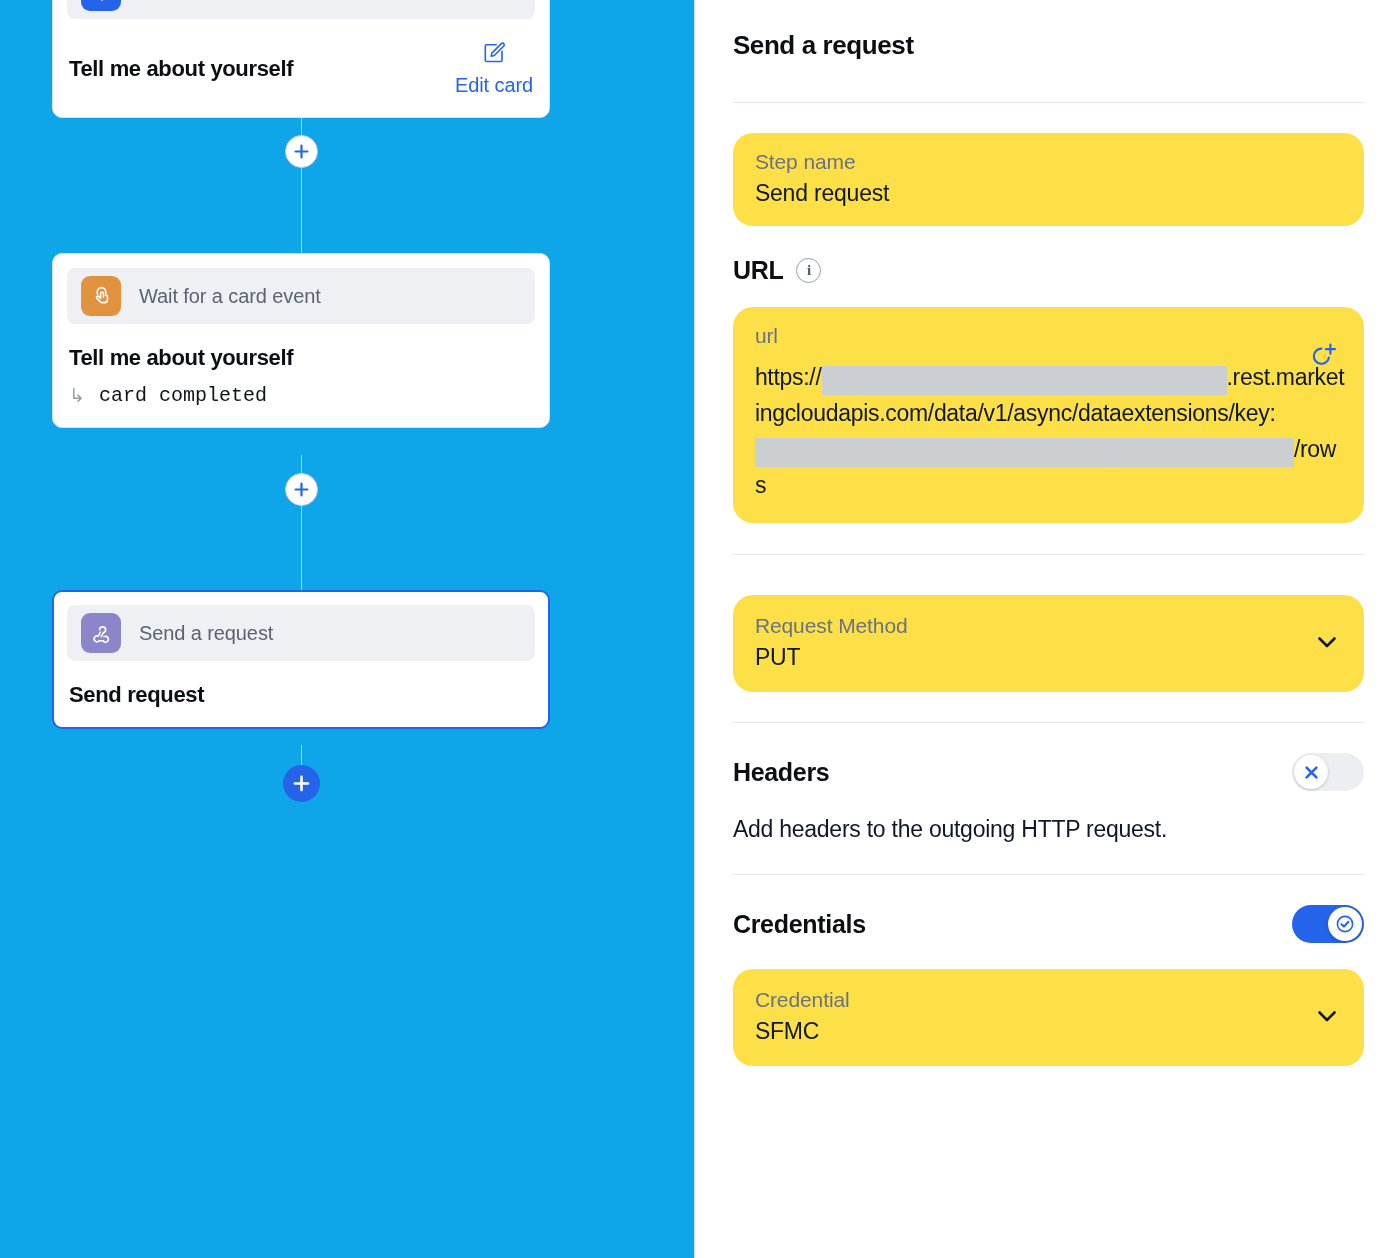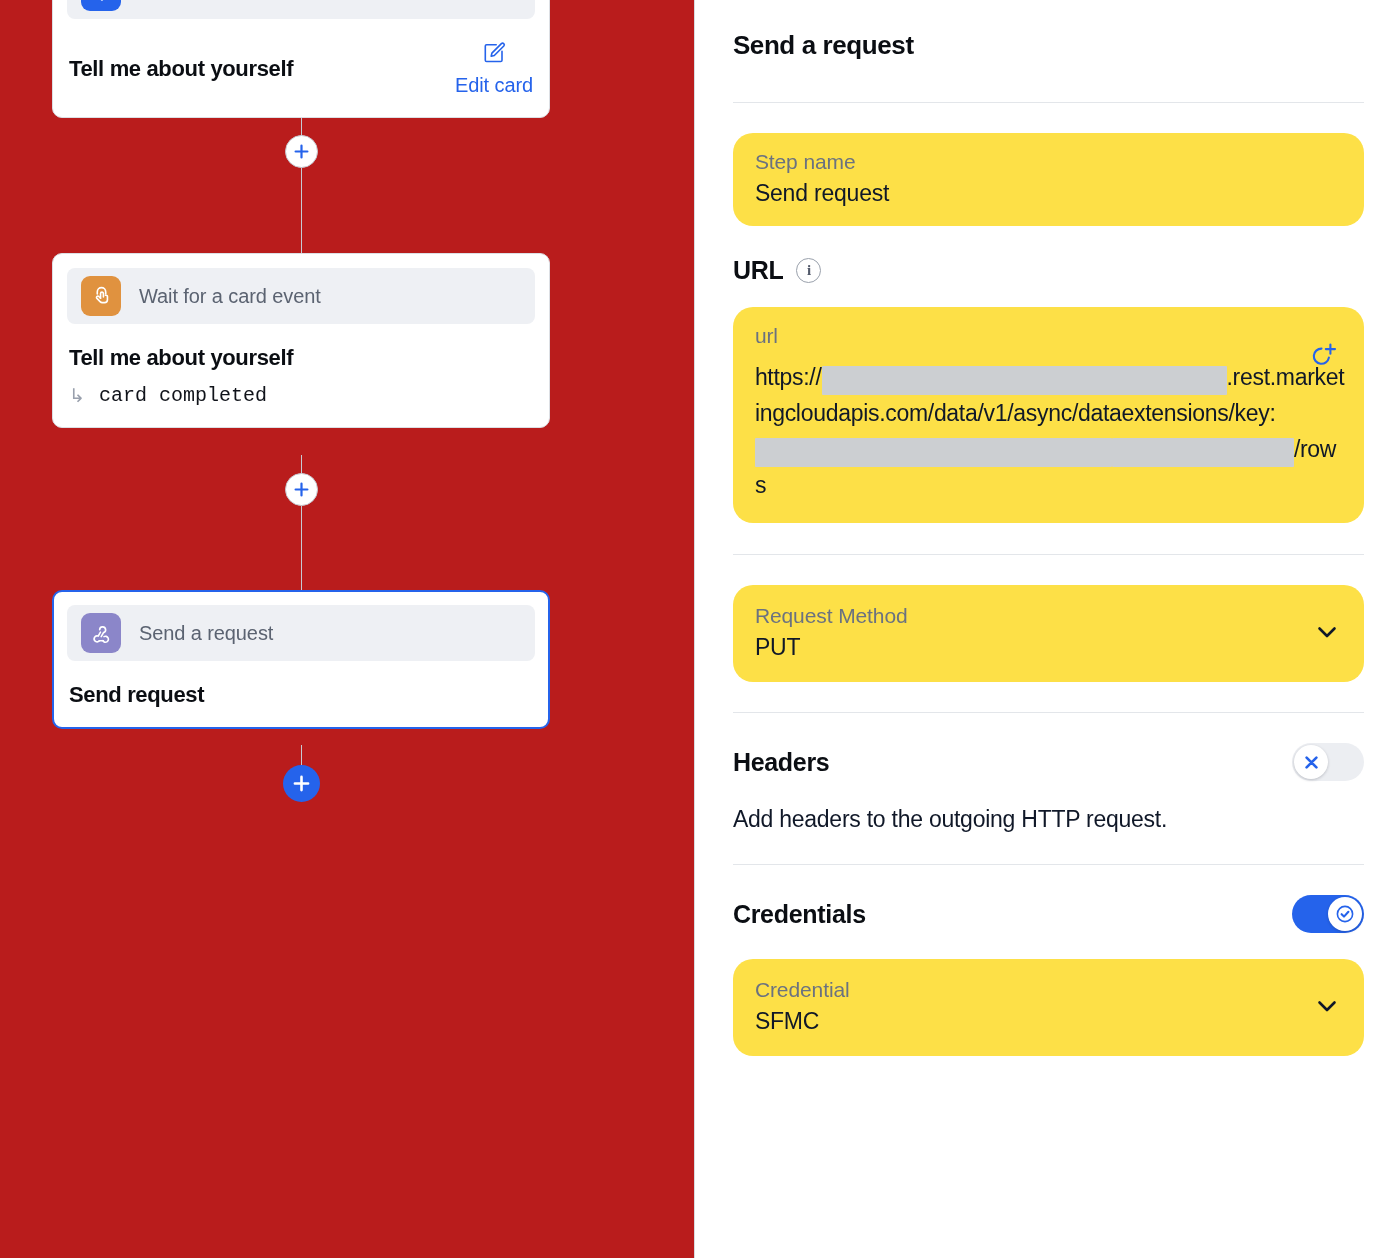--- a/index.html
+++ b/index.html
@@ -8,21 +8,21 @@
     font-family:"Liberation Sans","DejaVu Sans",sans-serif;
     background:#ffffff;color:#101828;
     -webkit-font-smoothing:antialiased;
   }
   #app{position:relative;width:1396px;height:1258px;display:flex;}
 
   
   .canvas{
     position:relative;
     width:764px;height:1258px;
-    background:#b91c1c;
+    background:#0ea5e9;
     border-right:1px solid #d7dbe0;
     box-sizing:border-box;
     overflow:hidden;
   }
   .flow{position:absolute;left:0;top:0;width:631px;}
 
   .node{
     position:absolute;left:52px;width:498px;
     background:#ffffff;
     border:1px solid #dcdfe4;
@@ -164,21 +164,21 @@
     height:29px;position:relative;top:7px;
     user-select:none;
   }
   .r1{width:405px;}
   .r2{width:357px;}
   .r3{width:182px;}
   .url-add{
     position:absolute;right:26px;top:32px;cursor:pointer;
   }
 
-  .field.method{margin-top:30px;padding:18px 22px 20px 22px;}
+  .field.method{margin-top:40px;padding:18px 22px 20px 22px;}
   .field.credential{margin-top:26px;padding:18px 22px 20px 22px;}
   .chev{
     position:absolute;right:24px;top:50%;transform:translateY(-50%);
     cursor:pointer;
   }
 
   .toggle-row{
     display:flex;align-items:center;justify-content:space-between;
     margin-top:30px;
   }

